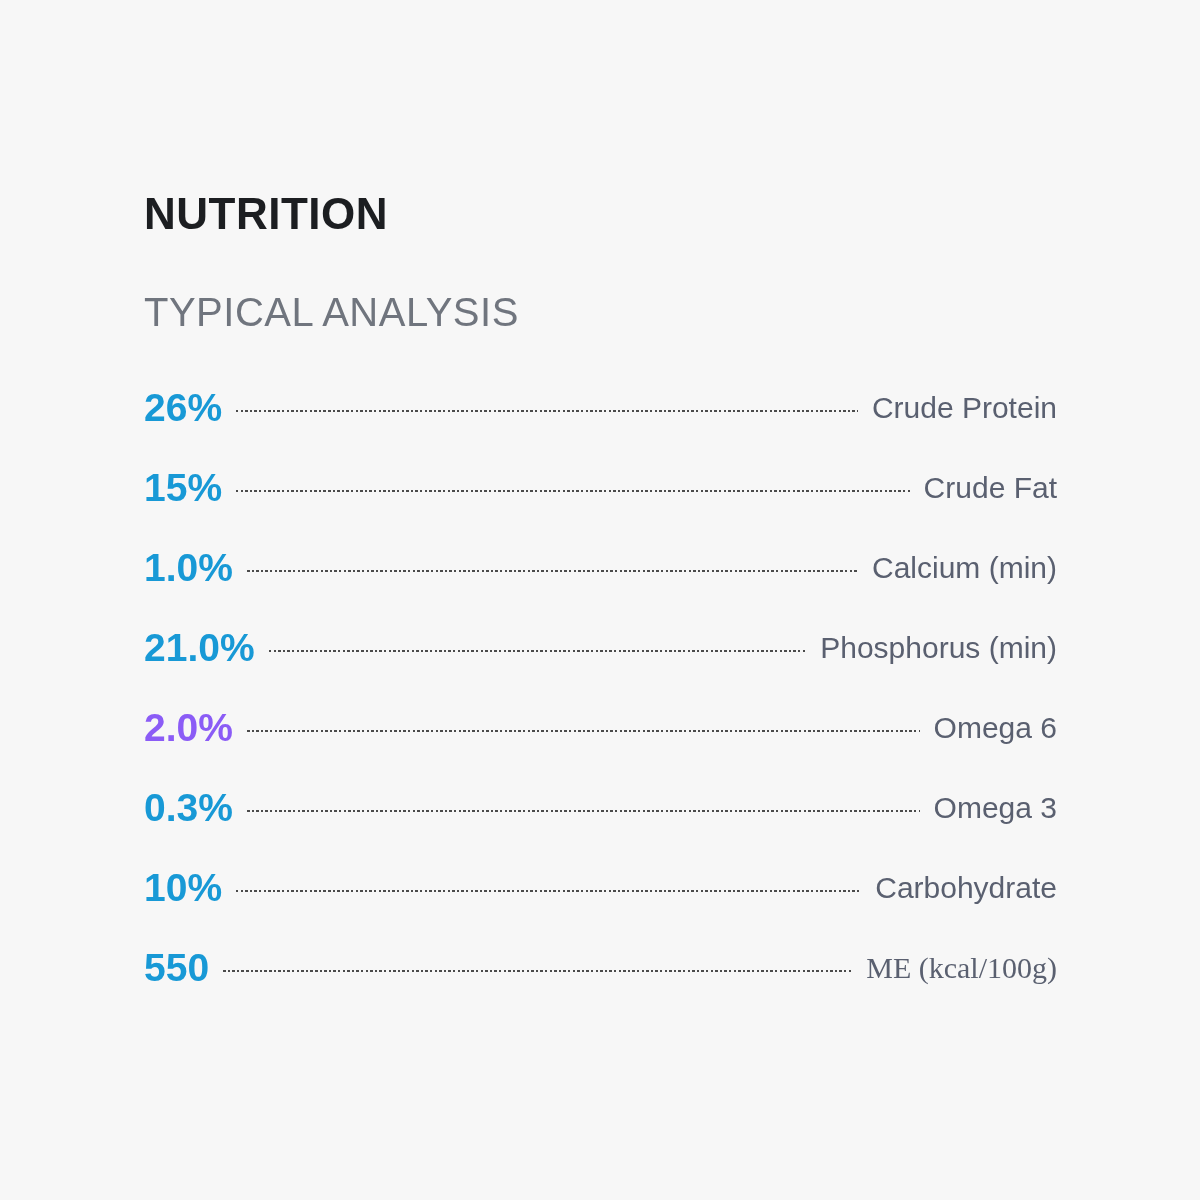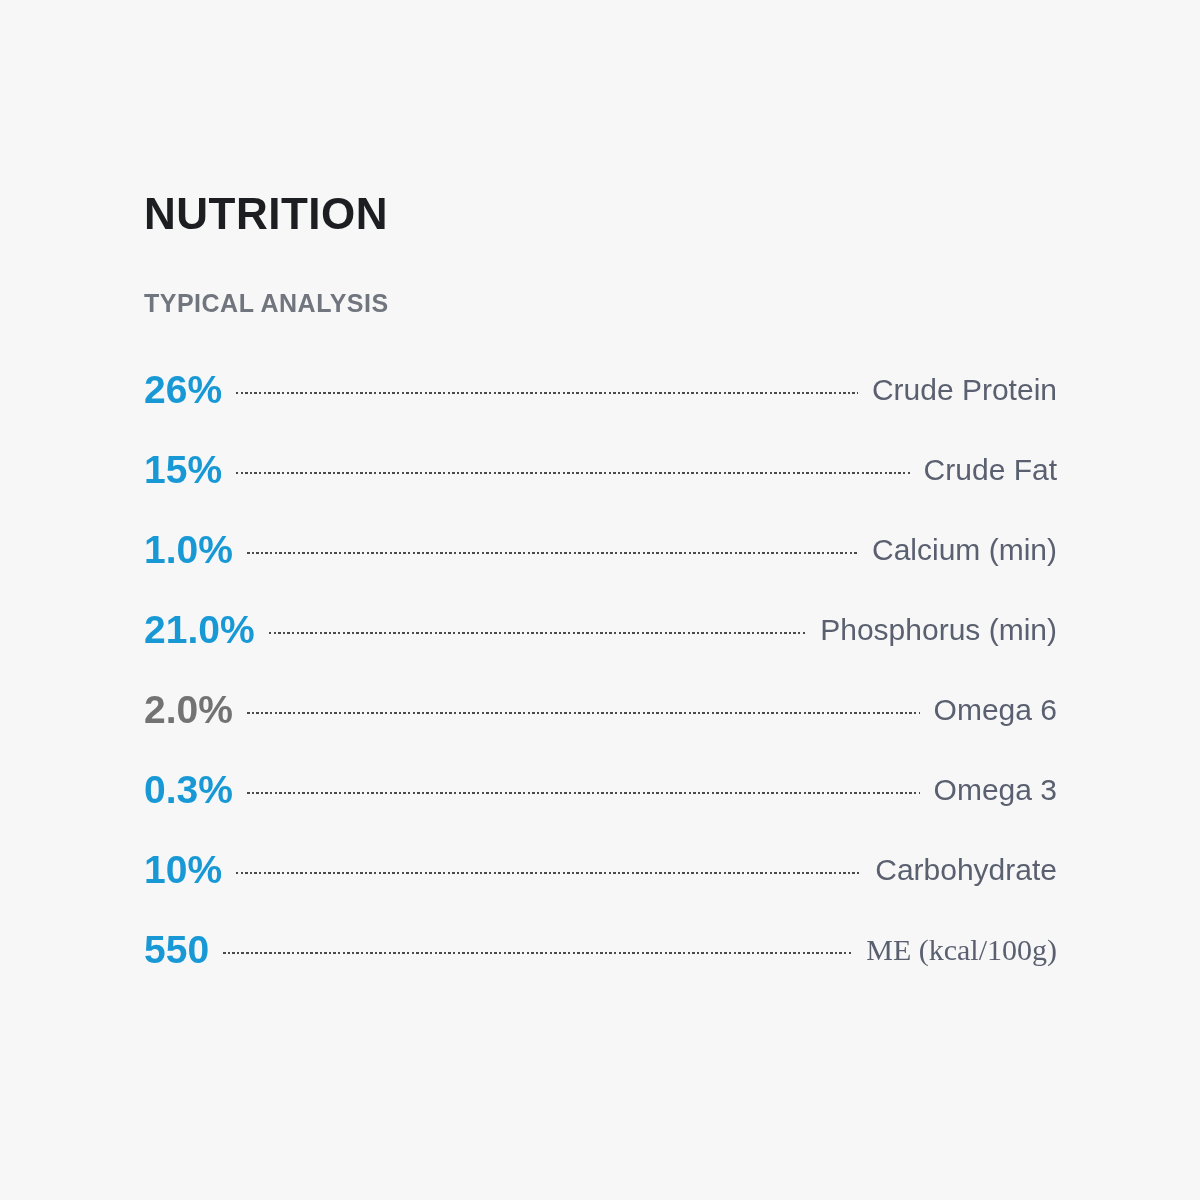--- a/index.html
+++ b/index.html
@@ -24,22 +24,22 @@
   .title {
     margin: 156px 0 0 0;
     font-size: 44px;
     font-weight: 800;
     line-height: 1.2;
     letter-spacing: 0.5px;
     color: #1c1e21;
   }
   .subtitle {
     margin: 47px 0 0 0;
-    font-size: 25px;
-    font-weight: 700;
+    font-size: 40px;
+    font-weight: 400;
     line-height: 1.2;
     letter-spacing: 0.5px;
     color: #70757e;
   }
   .rows {
     margin-top: 32px;
   }
   .row {
     display: flex;
     align-items: center;
@@ -96,21 +96,21 @@
     <span class="label" style="color: rgb(90, 96, 112);">Calcium (min)</span>
   </div>
 
   <div class="row">
     <span class="value" style="color: rgb(24, 153, 214);">21.0%</span>
     <span class="leader"></span>
     <span class="label" style="color: rgb(90, 96, 112);">Phosphorus (min)</span>
   </div>
 
   <div class="row">
-    <span class="value" style="color: #737373;">2.0%</span>
+    <span class="value" style="color: #8b5cf6;">2.0%</span>
     <span class="leader"></span>
     <span class="label" style="color: rgb(90, 96, 112);">Omega 6</span>
   </div>
 
   <div class="row">
     <span class="value" style="color: rgb(24, 153, 214);">0.3%</span>
     <span class="leader"></span>
     <span class="label" style="color: rgb(90, 96, 112);">Omega 3</span>
   </div>
 

